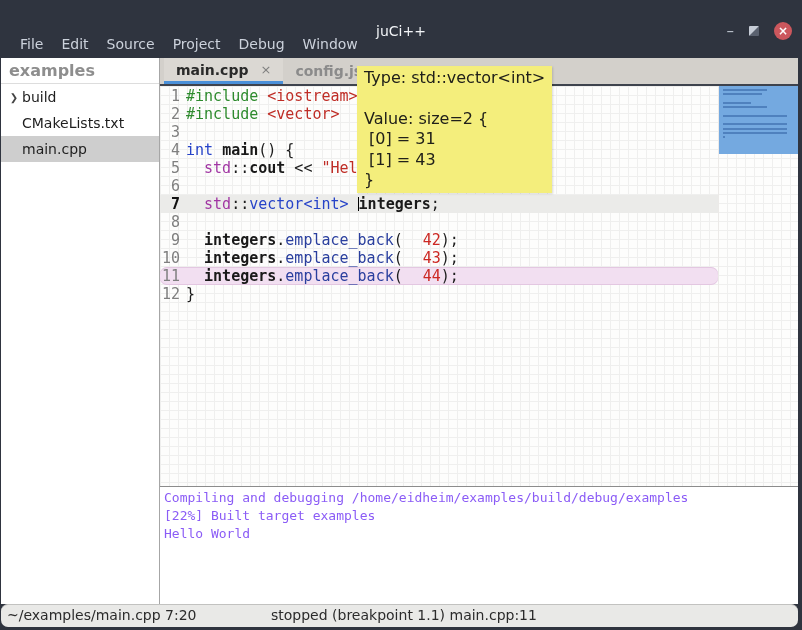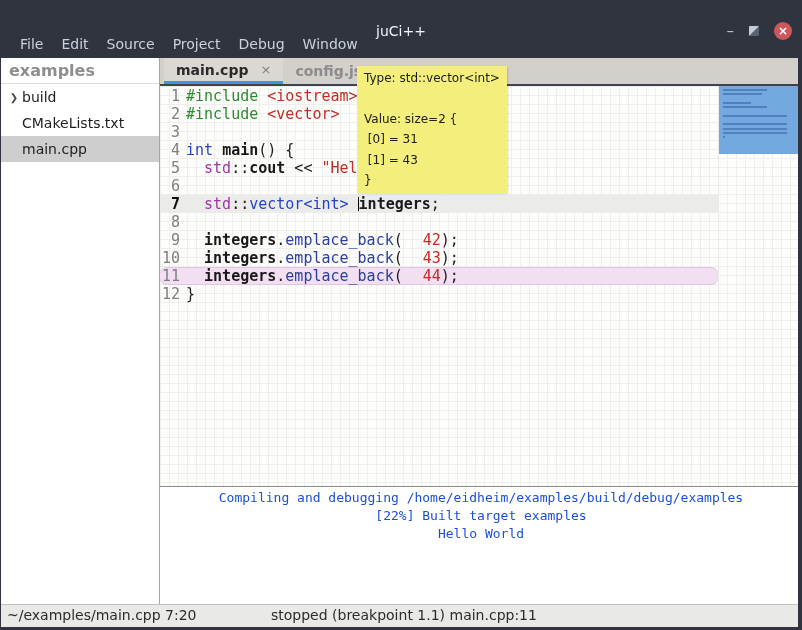--- a/index.html
+++ b/index.html
@@ -58,30 +58,30 @@
   .tk-o { color:#1c1c1c; }
   .caret { display:inline-block; width:1px; height:14px; background:#000; vertical-align:-2px; }
 
   
   .minimap { position:absolute; top:0; right:0; bottom:0; width:80px; border-left:1px solid #eceae8; }
   .mm-viewport { position:absolute; top:0; left:0; right:0; height:68px; background:#74a9e0; }
   .mm-line { position:absolute; left:4px; height:2px; background:rgba(25,70,140,0.40); }
 
   
   .console { flex:1; border-top:1px solid #8c8c8c; background:#ffffff; padding:2px 0 0 4px; overflow:hidden; }
-  .console-line { font-family:"DejaVu Sans Mono", monospace; font-size:13px; line-height:18px; color:#1d4ed8; white-space:pre;text-align:center; }
+  .console-line { font-family:"DejaVu Sans Mono", monospace; font-size:13px; line-height:18px; color:#8b5cf6; white-space:pre; }
 
   
-  .statusbar { position:absolute; left:1px; right:4px; bottom:3px; height:23px; background:#e9e9e7; border-top:1px solid #c2c2c0; font-size:14px; color:#2b2b2b; }
+  .statusbar { position:absolute; left:1px; right:4px; bottom:3px; height:23px; background:#e9e9e7; border-top:1px solid #c2c2c0; font-size:14px; color:#2b2b2b;border-radius:7px; }
   .status-left { position:absolute; left:6px; top:2px; }
   .status-debug { position:absolute; left:270px; top:2px; }
 
   
   .tooltip { position:absolute; left:357px; top:66px; z-index:50; background:#f4ee7c; padding:2px 7px 3px 7px; min-width:148px; width:max-content; box-shadow:1px 1px 2px rgba(0,0,0,0.15); }
-  .tooltip-line { font-size:12px; line-height:20.4px; color:#20201a; white-space:pre; }
+  .tooltip-line { font-size:16px; line-height:20.4px; color:#20201a; white-space:pre; }
 </style>
 </head>
 <body>
 
 <div id="window">
 
   <div class="titlebar">
     <span class="title">juCi++</span>
     <div class="win-controls">
       <span class="btn-min">–</span>

